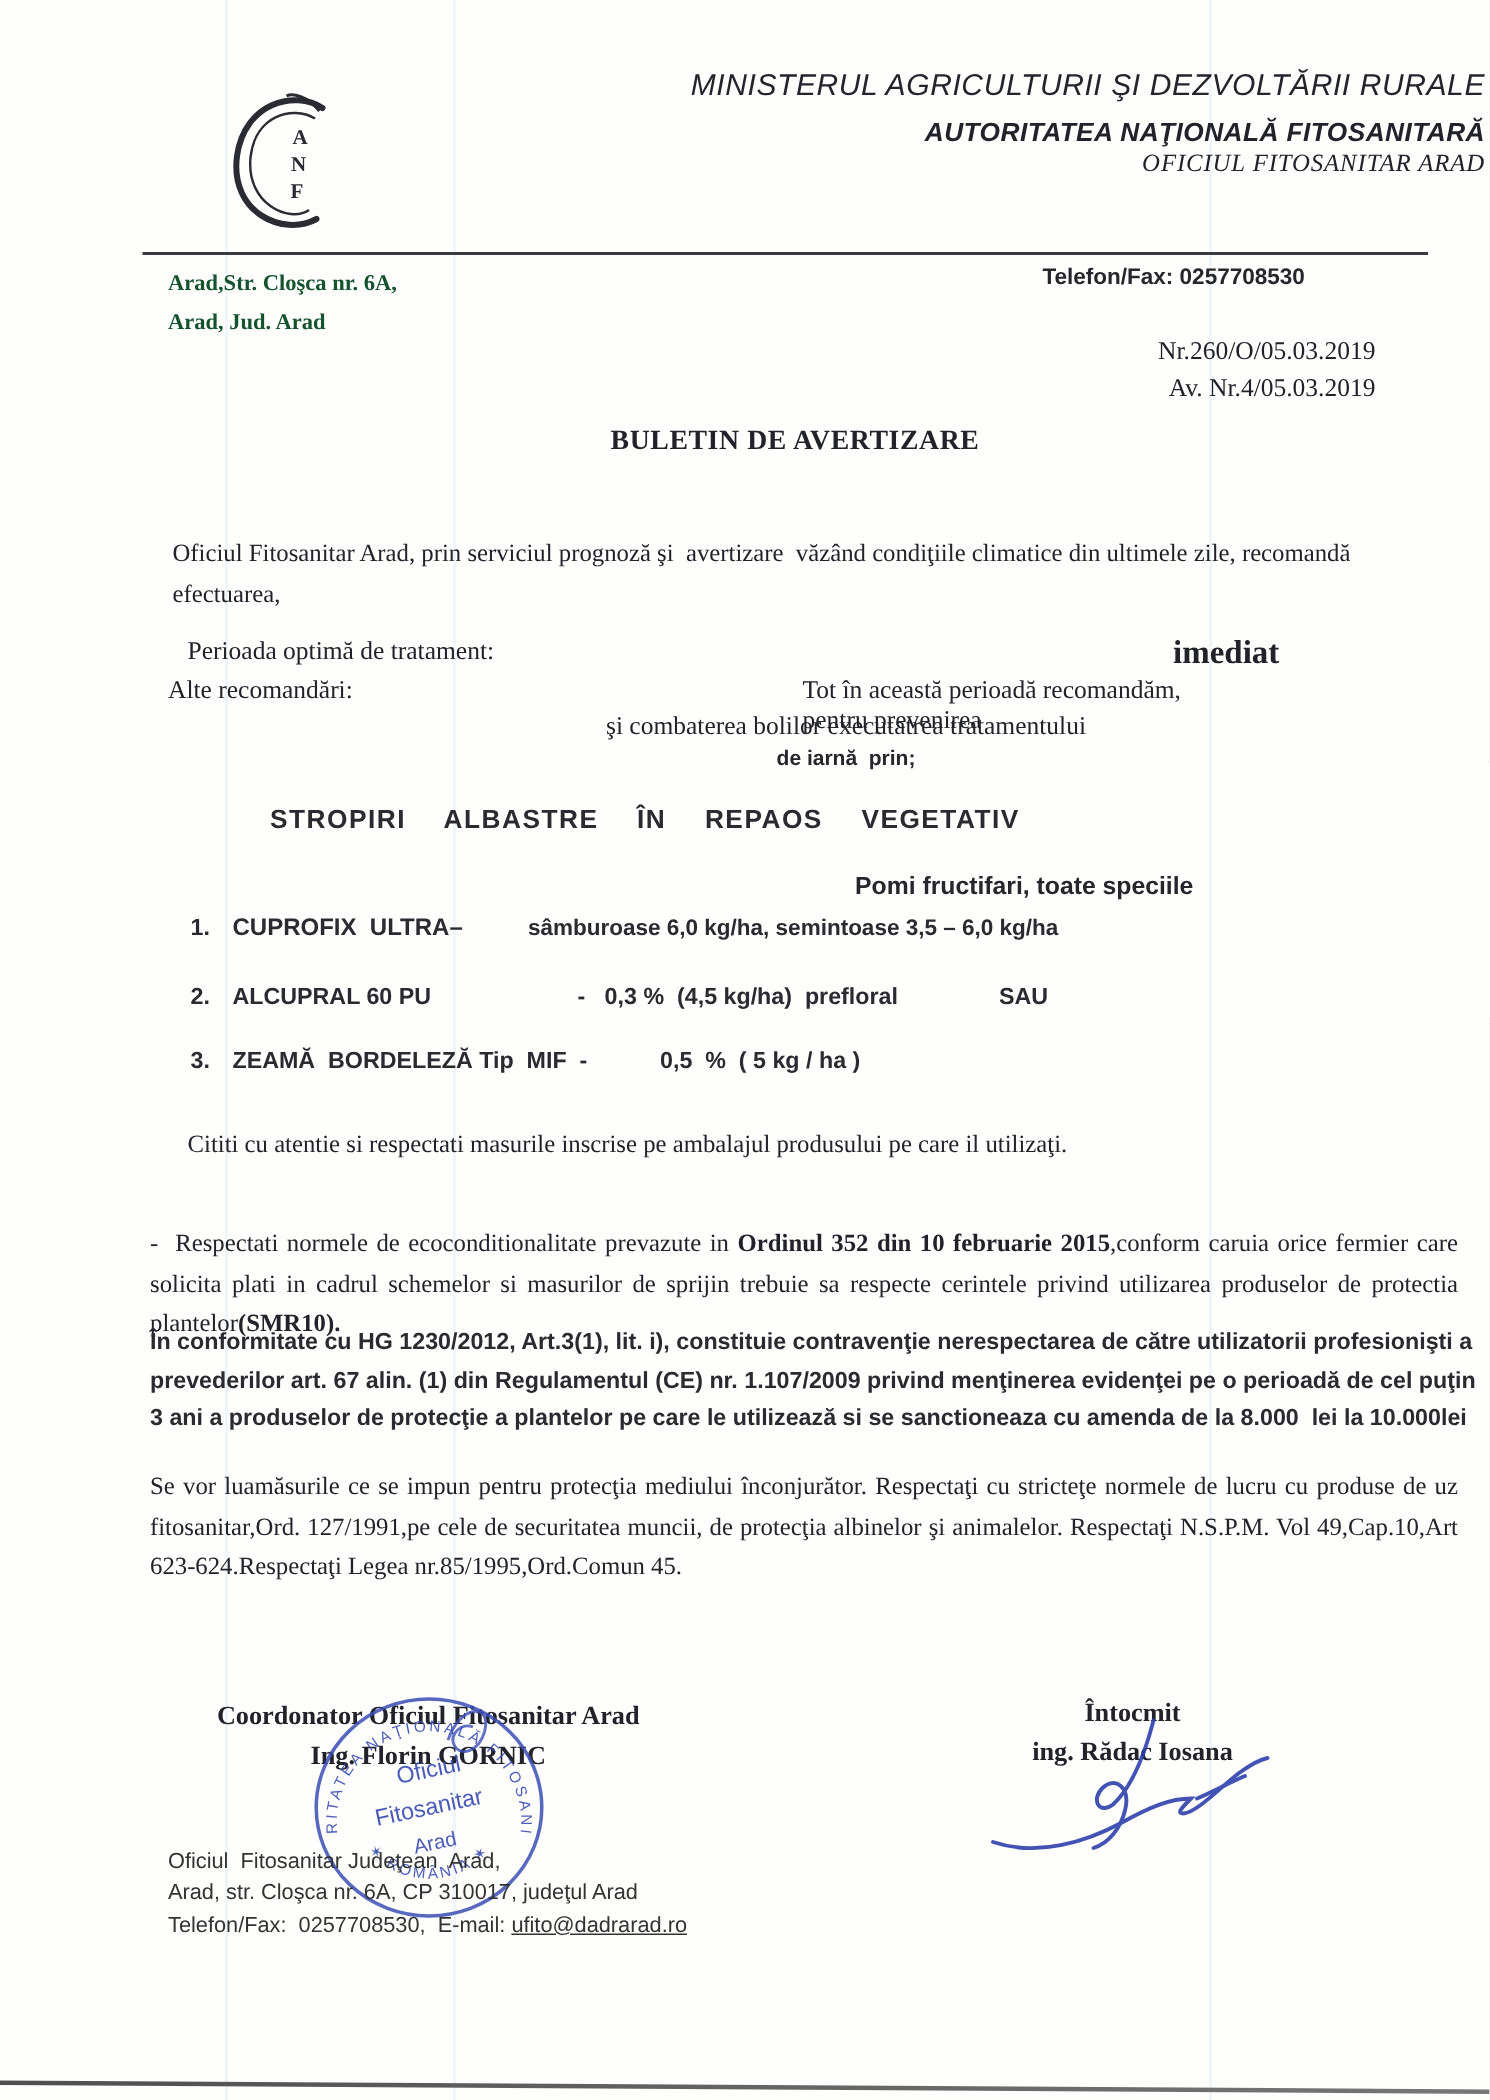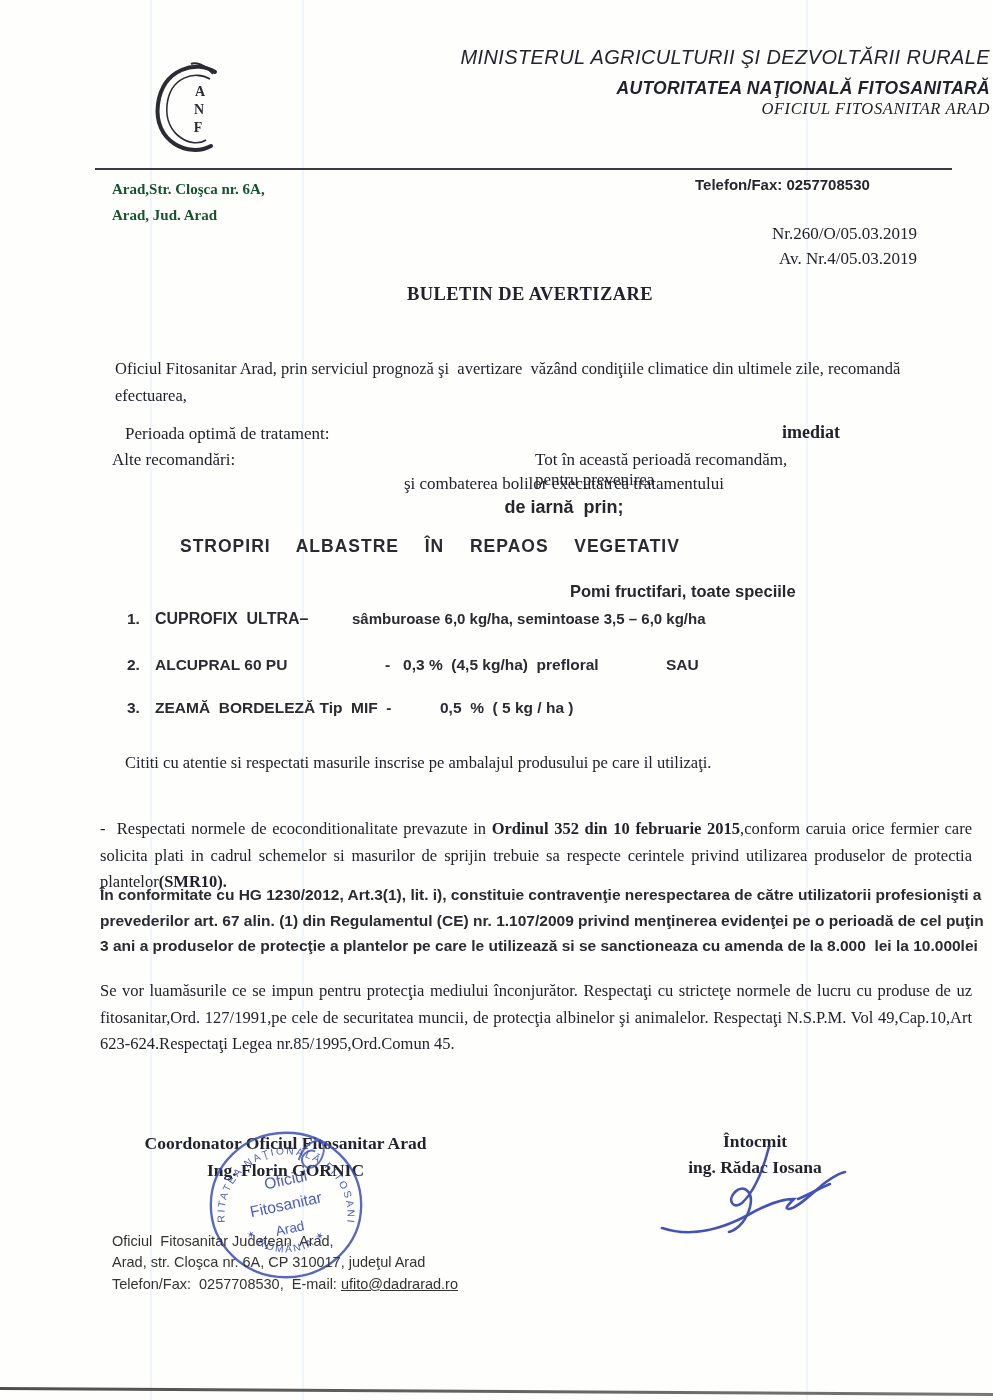--- a/index.html
+++ b/index.html
@@ -19,21 +19,21 @@
   .hline{position:absolute;left:95px;width:857px;top:168px;height:2px;background:#3a3a40;}
   .addr{position:absolute;left:112px;top:176px;font-family:Liberation Serif, serif;font-weight:bold;font-size:15px;line-height:1.75;color:#14532d;}
   .phone{position:absolute;left:695px;top:176px;font-family:"Liberation Sans",sans-serif;font-weight:bold;font-size:15px;color:#26262c;}
   .refs{position:absolute;right:76px;top:222px;text-align:right;font-size:17px;line-height:1.45;}
   .doctitle{position:absolute;left:100px;width:860px;top:284px;text-align:center;font-weight:bold;font-size:18.5px;letter-spacing:.4px;}
   
   .para{position:absolute;font-size:16.5px;line-height:1.62;}
   .intro{left:115px;top:356px;width:850px;}
   .row{position:absolute;left:0;width:796px;height:26px;}
   .lbl{position:absolute;font-size:17px;}
-  .imediat{position:absolute;left:782px;top:-2px;font-weight:bold;font-size:18px;}
+  .imediat{position:absolute;left:782px;top:-2px;font-weight:bold;font-size:22px;}
   .centerwrap{position:absolute;left:164px;width:800px;text-align:center;}
   .sansbold{font-family:"Liberation Sans",sans-serif;font-weight:bold;color:#26262c;}
   .method{position:absolute;left:180px;top:536px;font-family:"Liberation Sans",sans-serif;font-weight:bold;font-size:17.5px;letter-spacing:1px;word-spacing:7px;color:#2a2a30;}
   .crophead{position:absolute;left:570px;top:582px;font-family:"Liberation Sans",sans-serif;font-weight:bold;font-size:16.5px;color:#26262c;}
   .product span{position:absolute;font-family:"Liberation Sans",sans-serif;font-weight:bold;font-size:15.5px;color:#2a2a30;}
   .p-num{left:127px;}
   .weather{left:125px;top:750px;width:845px;}
   .eco{left:100px;top:816px;width:872px;text-align:justify;}
   .hgpara{left:100px;top:882px;width:884px;font-family:"Liberation Sans",sans-serif;font-weight:bold;font-size:15.5px;line-height:1.65;text-align:left;color:#2a2a30;}
   .env{left:100px;top:978px;width:872px;text-align:justify;}
@@ -91,21 +91,21 @@
 
   <div class="row" style="top:424px">
     <span class="lbl" style="left:125px" data-bind="treatment.period_label">Perioada optimă de tratament:</span>
     <span class="imediat" data-bind="treatment.period_value">imediat</span>
   </div>
   <div class="row" style="top:450px">
     <span class="lbl" style="left:112px" data-bind="treatment.other_label">Alte recomandări:</span>
     <span class="lbl" style="left:535px" data-bind="treatment.other_line1">Tot în această perioadă recomandăm, pentru prevenirea</span>
   </div>
   <div class="centerwrap" style="top:474px;font-size:17px" data-bind="treatment.other_line2">şi combaterea bolilor executatrea tratamentului</div>
-  <div class="centerwrap sansbold" style="top:497px;font-size:18px" data-bind="treatment.other_line3">de iarnă  prin;</div>
+  <div class="centerwrap sansbold" style="top:497px;font-size:14px" data-bind="treatment.other_line3">de iarnă  prin;</div>
 
   <div class="method" data-bind="method_heading">STROPIRI  ALBASTRE  ÎN  REPAOS  VEGETATIV</div>
   <div class="crophead" data-bind="crop_heading">Pomi fructifari, toate speciile</div>
 
   <div class="row product" style="top:610px">
     <span class="p-num" data-bind="products.0.num">1.</span>
     <span style="left:155px;font-size:16px" data-bind="products.0.name">CUPROFIX  ULTRA–</span>
     <span style="left:352px;font-size:15px" data-bind="products.0.dose">sâmburoase 6,0 kg/ha, semintoase 3,5 – 6,0 kg/ha</span>
   </div>
   <div class="row product" style="top:656px">

